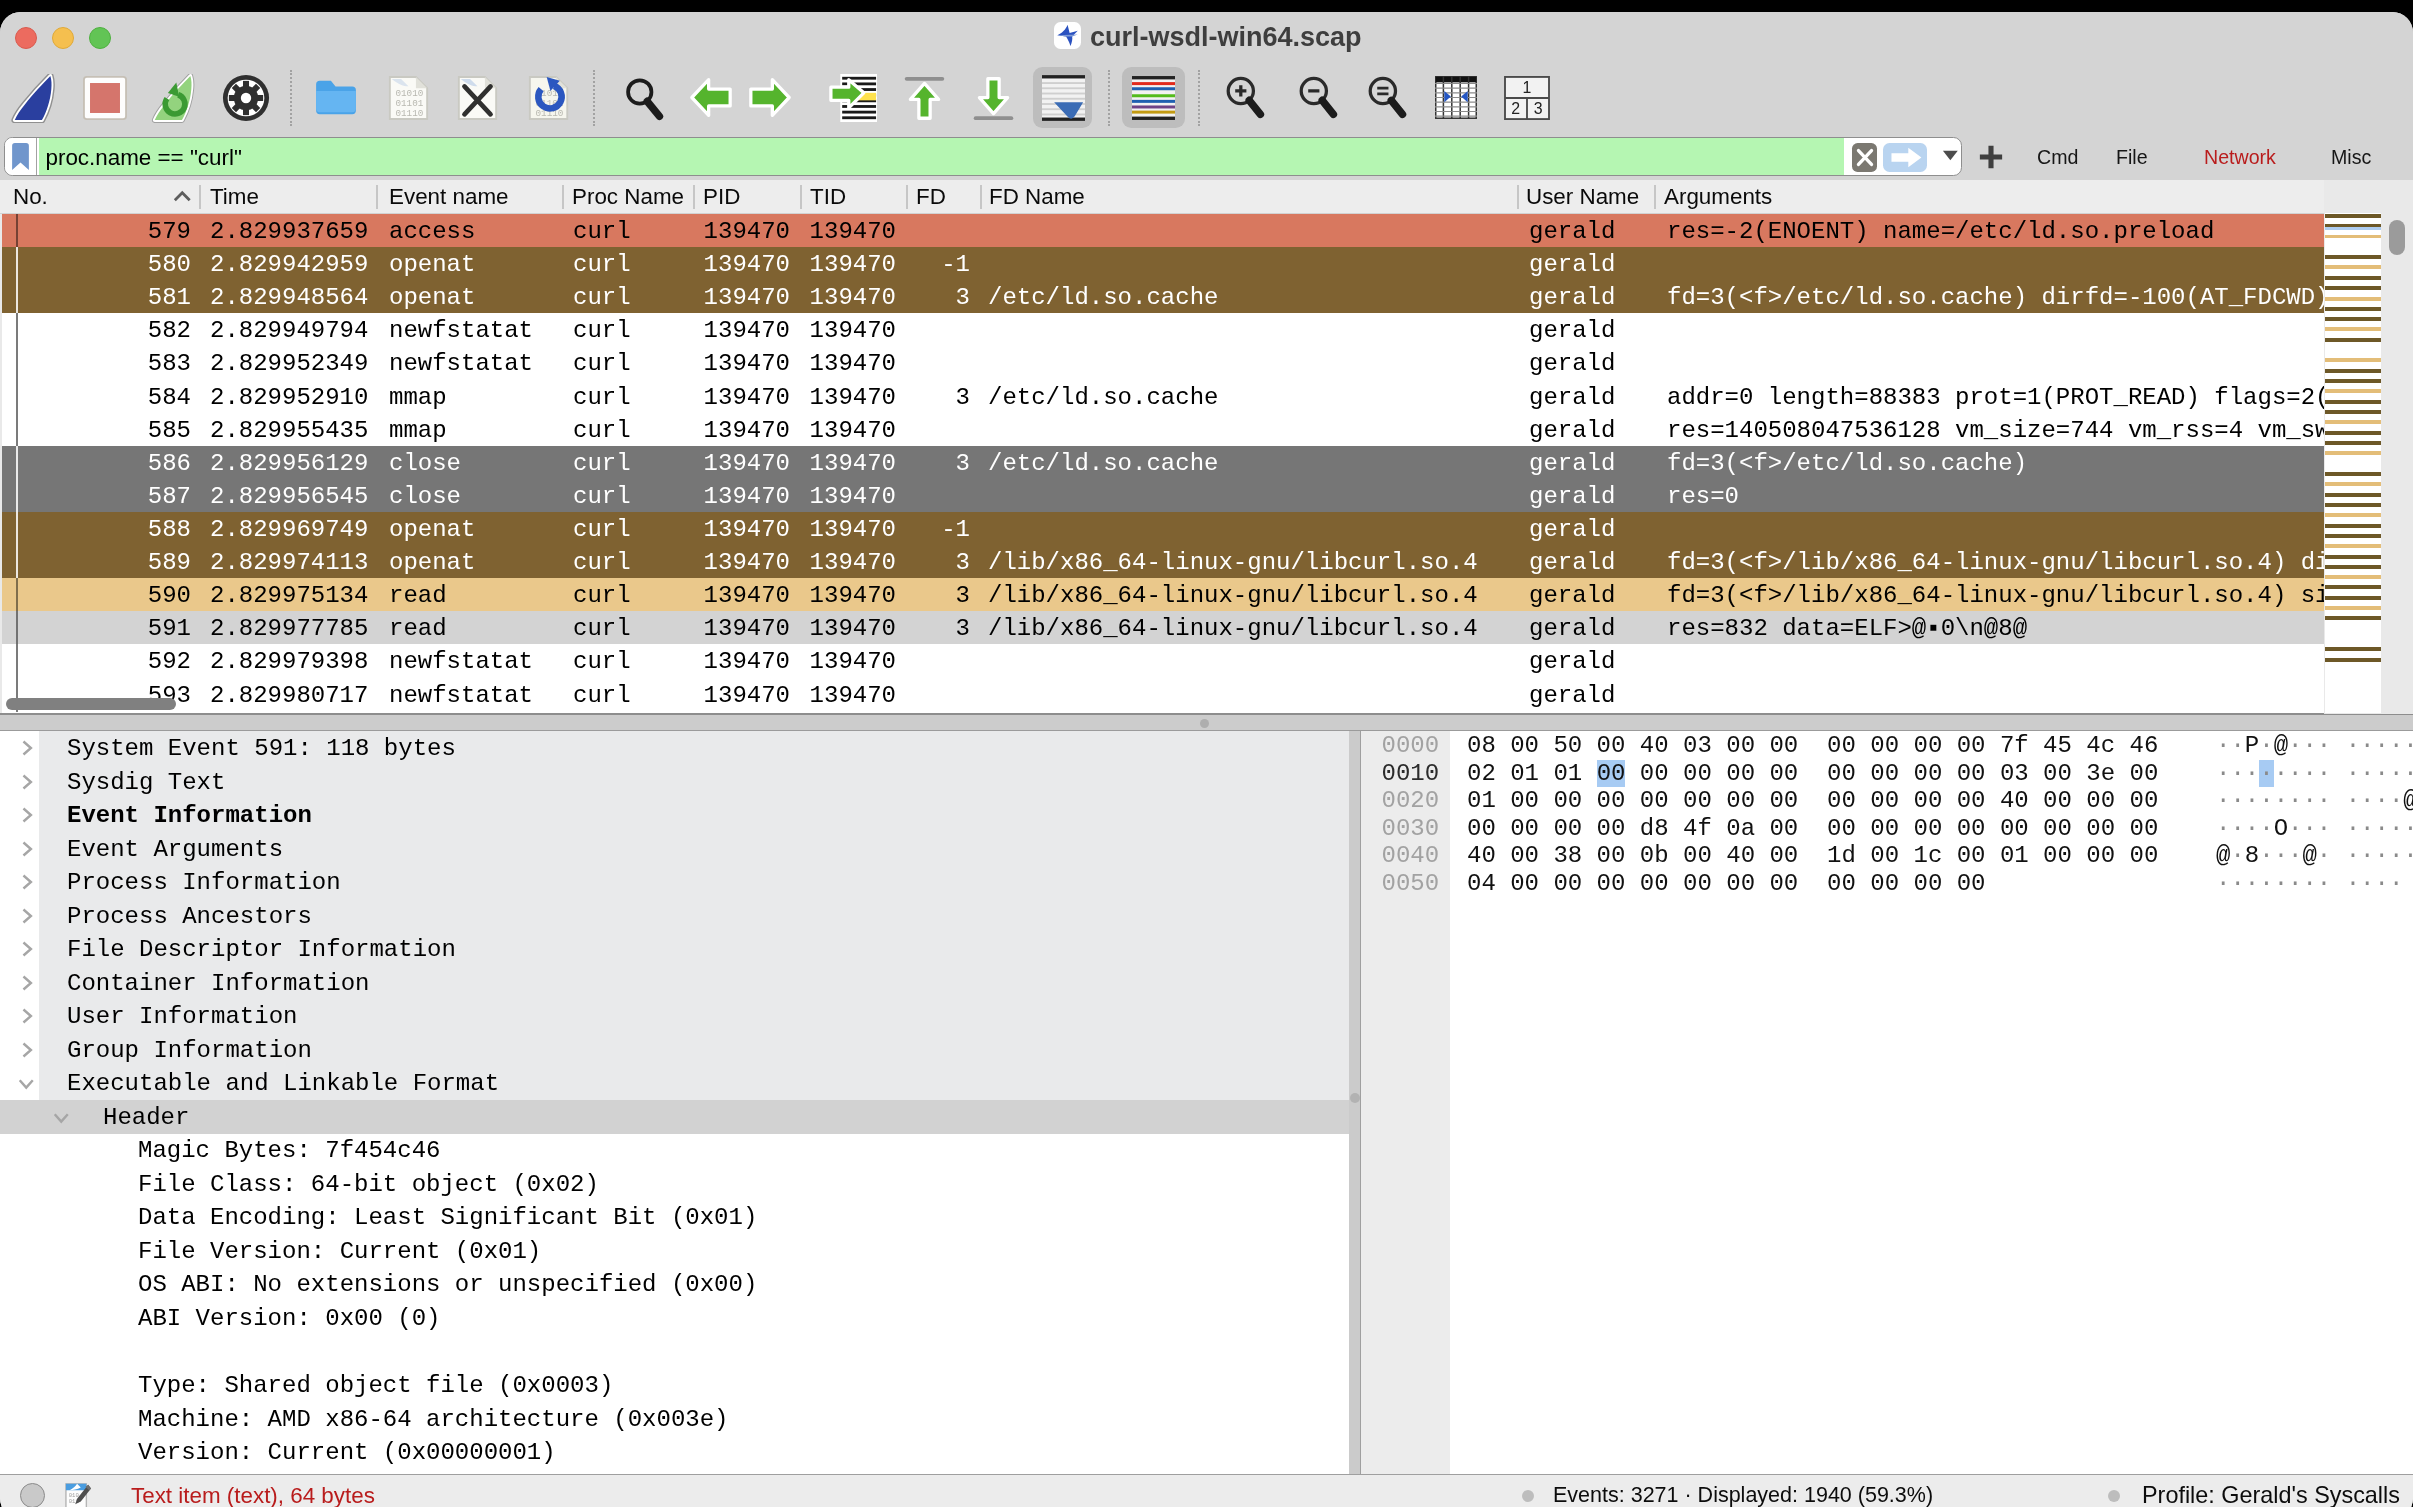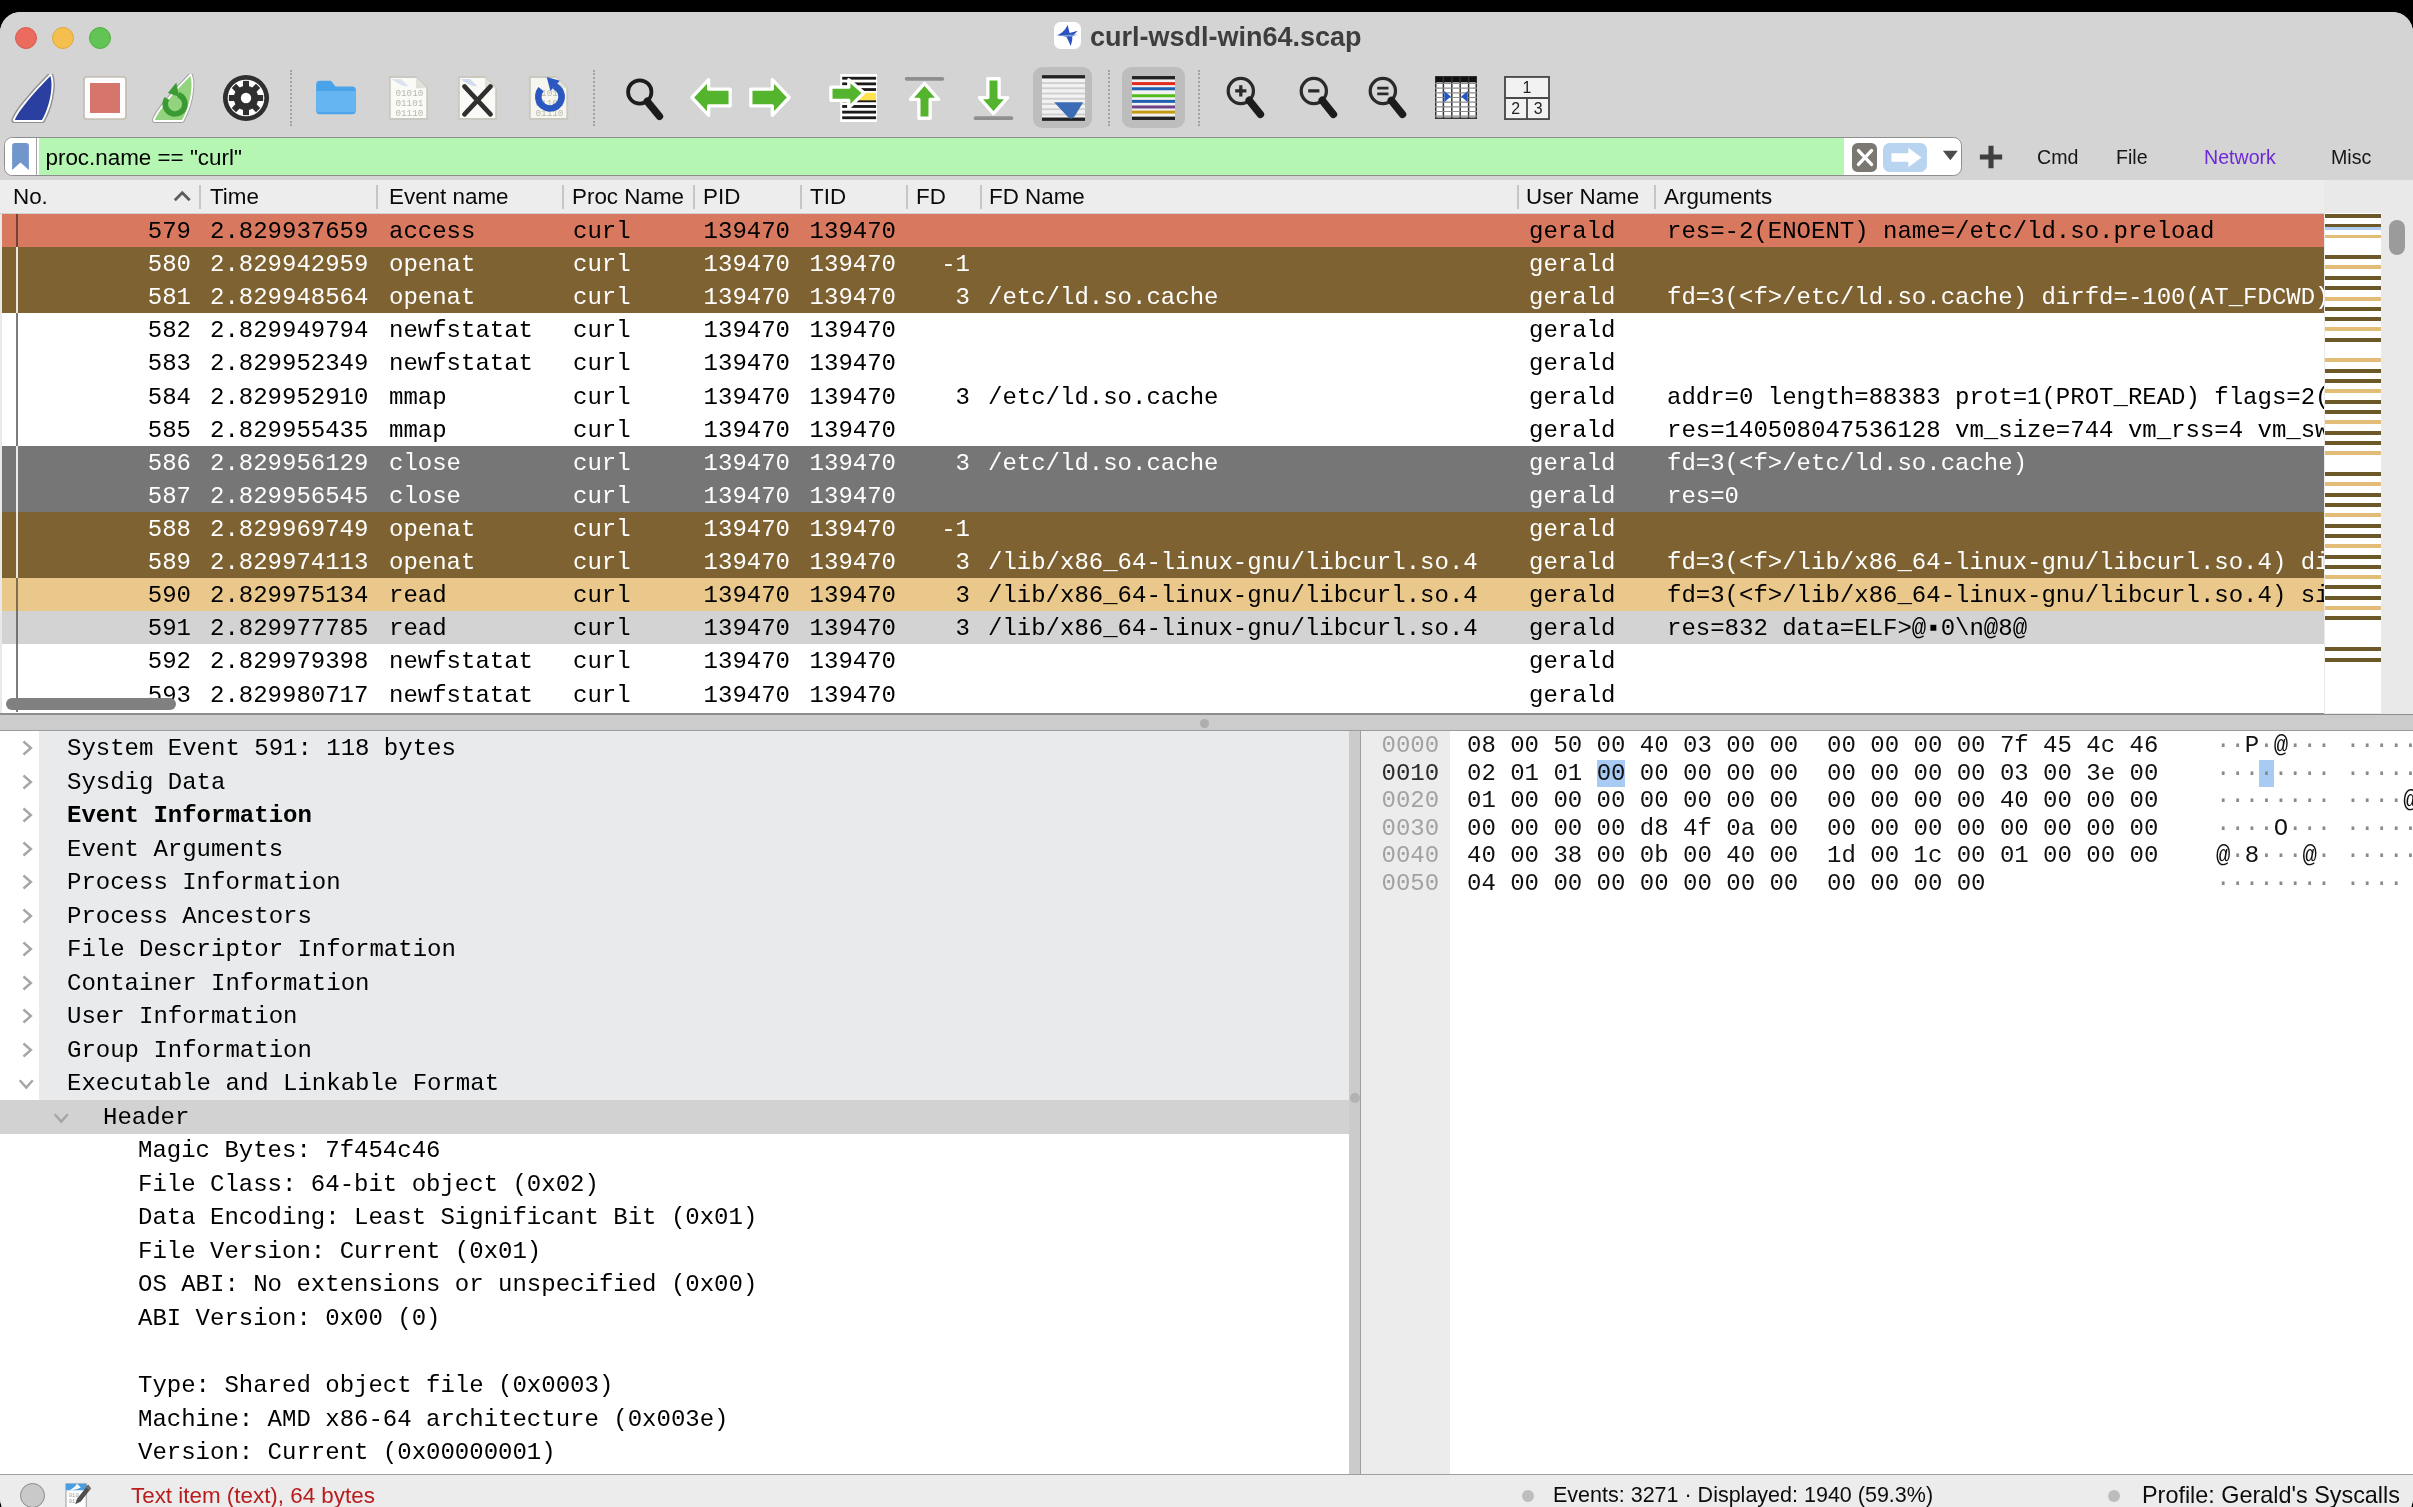--- a/index.html
+++ b/index.html
@@ -206,21 +206,21 @@
       </svg>
 <svg class="abs" style="left:1936px;top:10.6px;" width="18.7" height="13" viewBox="0 0 20 14">
         <path d="M2 2 L18 2 L10 12 Z" fill="#4c4c4c"></path>
       </svg>
 </div>
 <svg class="abs" style="left:1978px;top:132px;" width="26" height="26" viewBox="0 0 28 28">
       <path d="M14 2 V26 M2 14 H26" stroke="#3f3f3f" stroke-width="5.5"></path>
     </svg>
 <div class="abs" style="left:2037px;top:130px;font-size:19.6px;color:#161616;line-height:31px;">Cmd</div>
 <div class="abs" style="left:2116px;top:130px;font-size:19.6px;color:#161616;line-height:31px;">File</div>
-<div class="abs" style="left:2204px;top:130px;font-size:19.6px;color:#6d28d9;line-height:31px;">Network</div>
+<div class="abs" style="left:2204px;top:130px;font-size:19.6px;color:#b91c1c;line-height:31px;">Network</div>
 <div class="abs" style="left:2331px;top:130px;font-size:19.6px;color:#161616;line-height:31px;">Misc</div>
 <div class="abs" style="left:0;top:168px;width:2413px;height:34px;background:#ededed;border-bottom:0.9px solid #d2d2d2;">
 <div class="hdrlbl" style="left:13px;">No.</div>
 <div class="hdrlbl" style="left:210px;">Time</div>
 <div class="hdrlbl" style="left:389px;">Event name</div>
 <div class="hdrlbl" style="left:572px;">Proc Name</div>
 <div class="hdrlbl" style="left:703px;">PID</div>
 <div class="hdrlbl" style="left:810px;">TID</div>
 <div class="hdrlbl" style="left:916px;">FD</div>
 <div class="hdrlbl" style="left:989px;">FD Name</div>
@@ -307,21 +307,21 @@
 <div class="abs" style="left:1200px;top:707px;width:9.3px;height:9.3px;border-radius:50%;background:#aeaeae;"></div>
 <div class="abs" style="left:0;top:718px;width:2413px;height:1.6px;background:#9b9b9b;"></div>
 <div class="abs" style="left:0;top:719px;width:1349px;height:743px;background:#ffffff;overflow:hidden;">
 <div class="abs" style="left:39px;top:0;width:1310px;height:369px;background:#e9eaeb;"></div>
 <div class="abs" style="left:0;top:369px;width:1349px;height:34px;background:#d2d2d2;"></div>
 <div class="tree-row" style="top:0px;"><svg width="20.5" height="20.5" viewBox="0 0 22 22" style="left:16px;position:absolute;top:50%;transform:translateY(-50%);">
           <path d="M8 4 L16 11 L8 18" fill="none" stroke="#a6a6a6" stroke-width="2.6"></path>
         </svg><em style="left:50px;">System Event 591: 118 bytes</em></div>
 <div class="tree-row" style="top:34px;"><svg width="20.5" height="20.5" viewBox="0 0 22 22" style="left:16px;position:absolute;top:50%;transform:translateY(-50%);">
           <path d="M8 4 L16 11 L8 18" fill="none" stroke="#a6a6a6" stroke-width="2.6"></path>
-        </svg><em style="left:50px;">Sysdig Data</em></div>
+        </svg><em style="left:50px;">Sysdig Text</em></div>
 <div class="tree-row" style="top:67px;font-weight:bold;"><svg width="20.5" height="20.5" viewBox="0 0 22 22" style="left:16px;position:absolute;top:50%;transform:translateY(-50%);">
           <path d="M8 4 L16 11 L8 18" fill="none" stroke="#a6a6a6" stroke-width="2.6"></path>
         </svg><em style="left:50px;">Event Information</em></div>
 <div class="tree-row" style="top:101px;"><svg width="20.5" height="20.5" viewBox="0 0 22 22" style="left:16px;position:absolute;top:50%;transform:translateY(-50%);">
           <path d="M8 4 L16 11 L8 18" fill="none" stroke="#a6a6a6" stroke-width="2.6"></path>
         </svg><em style="left:50px;">Event Arguments</em></div>
 <div class="tree-row" style="top:134px;"><svg width="20.5" height="20.5" viewBox="0 0 22 22" style="left:16px;position:absolute;top:50%;transform:translateY(-50%);">
           <path d="M8 4 L16 11 L8 18" fill="none" stroke="#a6a6a6" stroke-width="2.6"></path>
         </svg><em style="left:50px;">Process Information</em></div>
 <div class="tree-row" style="top:168px;"><svg width="20.5" height="20.5" viewBox="0 0 22 22" style="left:16px;position:absolute;top:50%;transform:translateY(-50%);">

